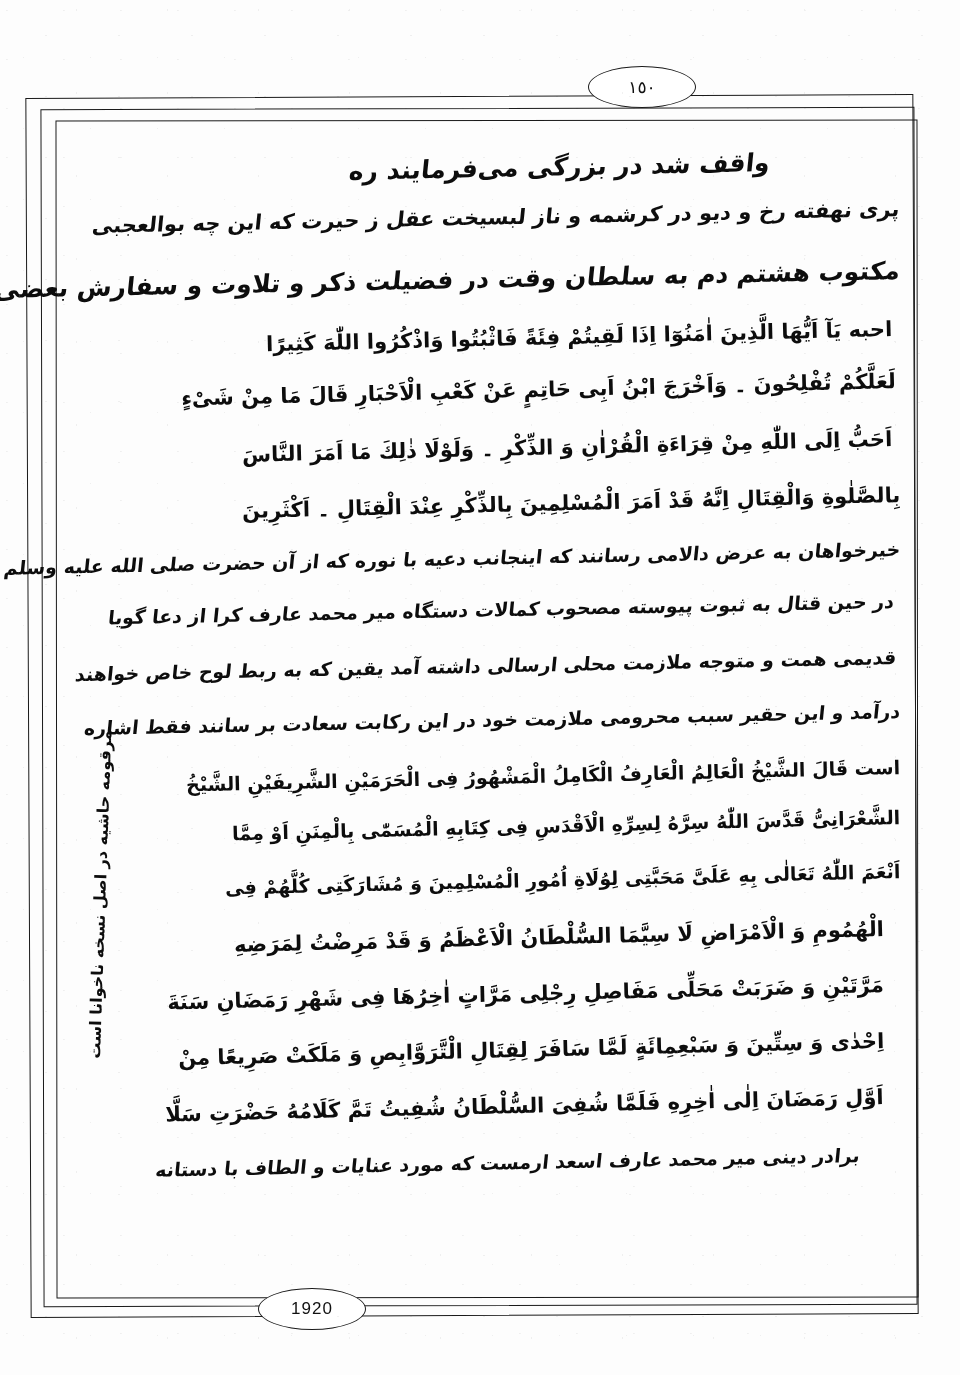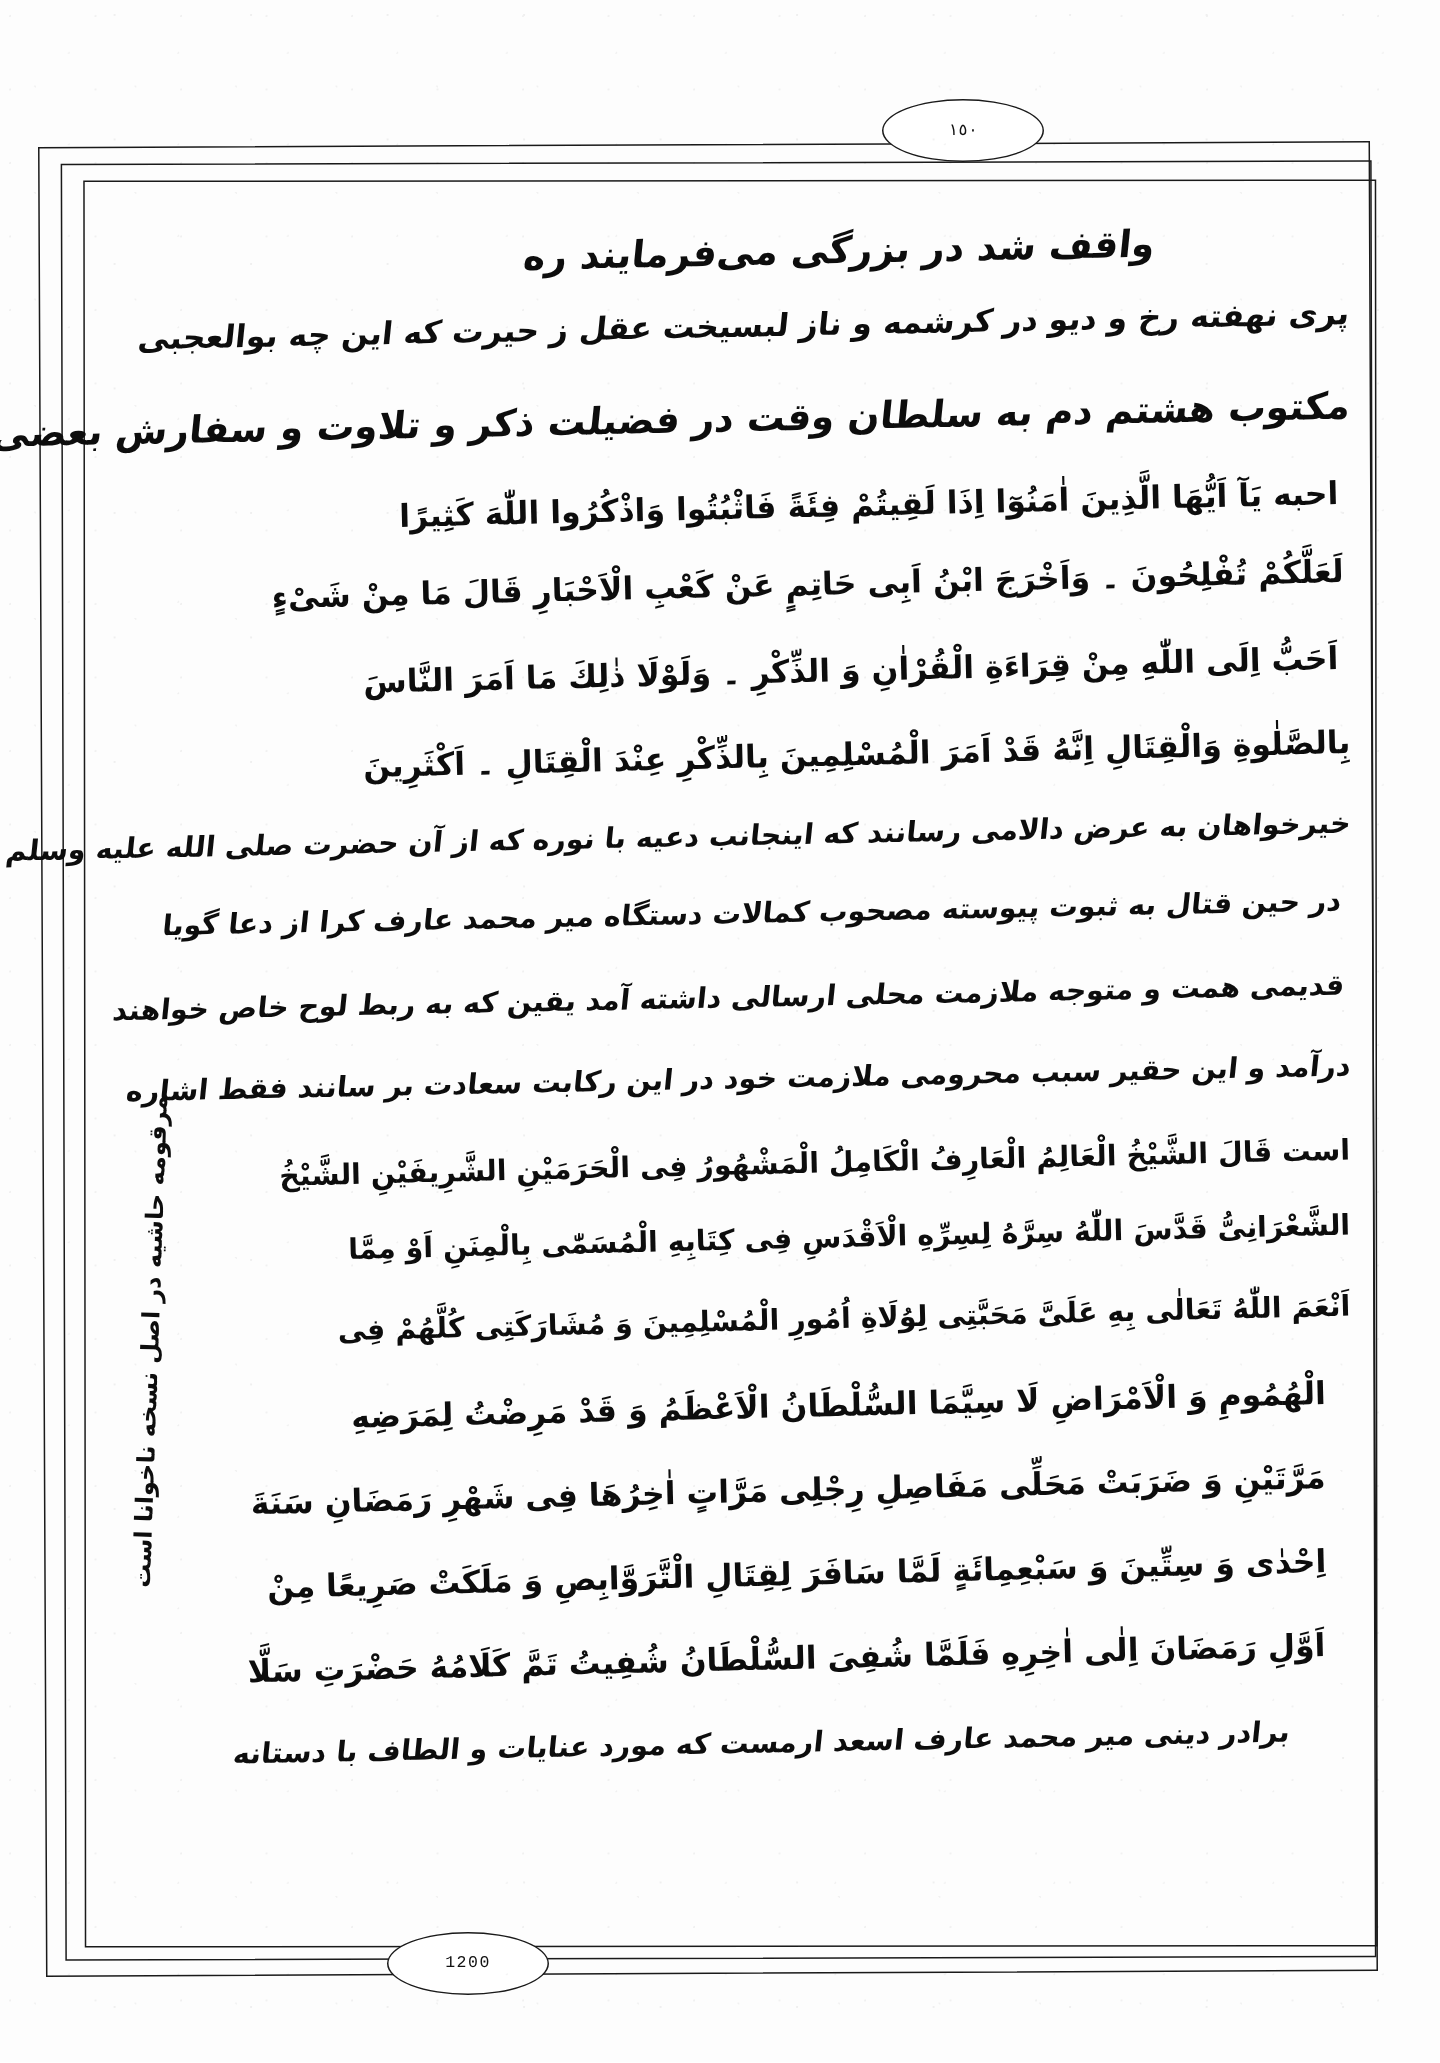--- a/index.html
+++ b/index.html
@@ -38,24 +38,24 @@
   .cartouche {
     position: absolute;
     width: 106px;
     height: 40px;
     border: 1.5px solid #1a1a1a;
     border-radius: 50% / 50%;
     background: #ffffff;
     display: flex;
     align-items: center;
     justify-content: center;
-    font-size: 11px;
+    font-size: 17px;
     letter-spacing: 1px;
     color: #111;
-    font-family: Liberation Mono, monospace;
+    font-family: Liberation Sans, sans-serif;
   }
   .cartouche.top    { left: 588px; top: 66px; }
   .cartouche.bottom { left: 258px; top: 1288px; }
 
   
   .text-body {
     position: absolute;
     left: 70px;
     top: 140px;
     width: 830px;
@@ -170,16 +170,16 @@
     <span class="line l naskh small" style="top:890px; right:16px;">اِحْدٰى وَ سِتِّينَ وَ سَبْعِمِائَةٍ لَمَّا سَافَرَ لِقِتَالِ الْتَّرَوَّابِصِ وَ مَلَكَتْ صَرِيعًا مِنْ</span>
 
     <span class="line l naskh small" style="top:946px; right:16px;">اَوَّلِ رَمَضَانَ اِلٰى اٰخِرِهِ فَلَمَّا شُفِىَ السُّلْطَانُ شُفِيتُ تَمَّ كَلَامُهُ حَضْرَتِ سَلَّا</span>
 
     <span class="line l nastaliq tiny" style="top:1006px; right:40px;">برادر دینی میر محمد عارف اسعد ارمست که مورد عنایات و الطاف با دستانه</span>
 
   </div>
 
   <div class="margin-note">مرقومه حاشیه در اصل نسخه ناخوانا است</div>
 
-  <div class="cartouche bottom">1200</div>
+  <div class="cartouche bottom">1920</div>
 
   <div class="speckle"></div>
 </div>
 
 </body></html>

